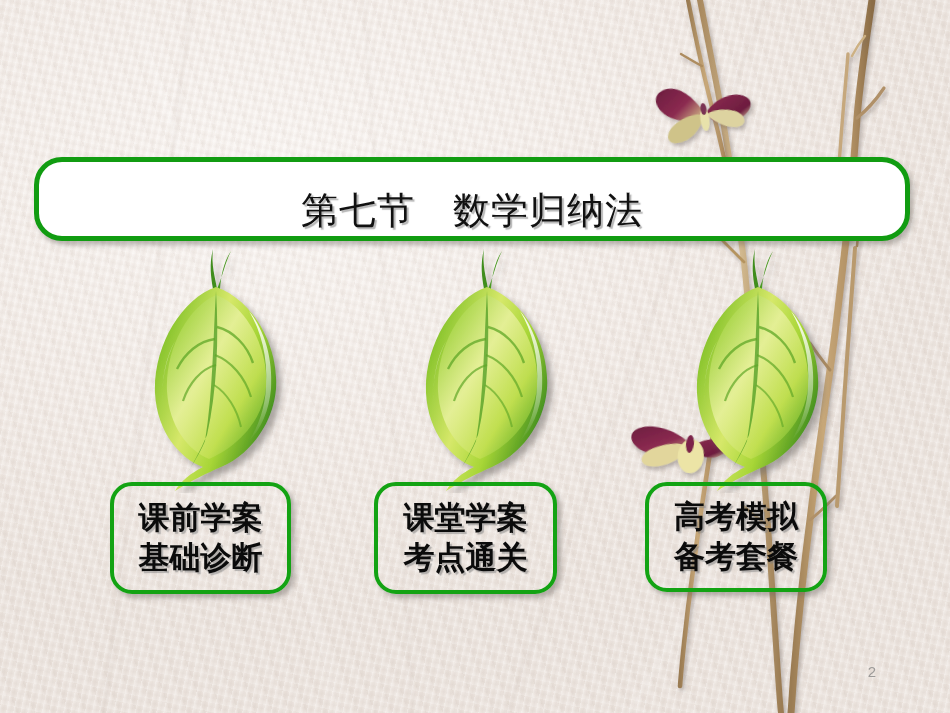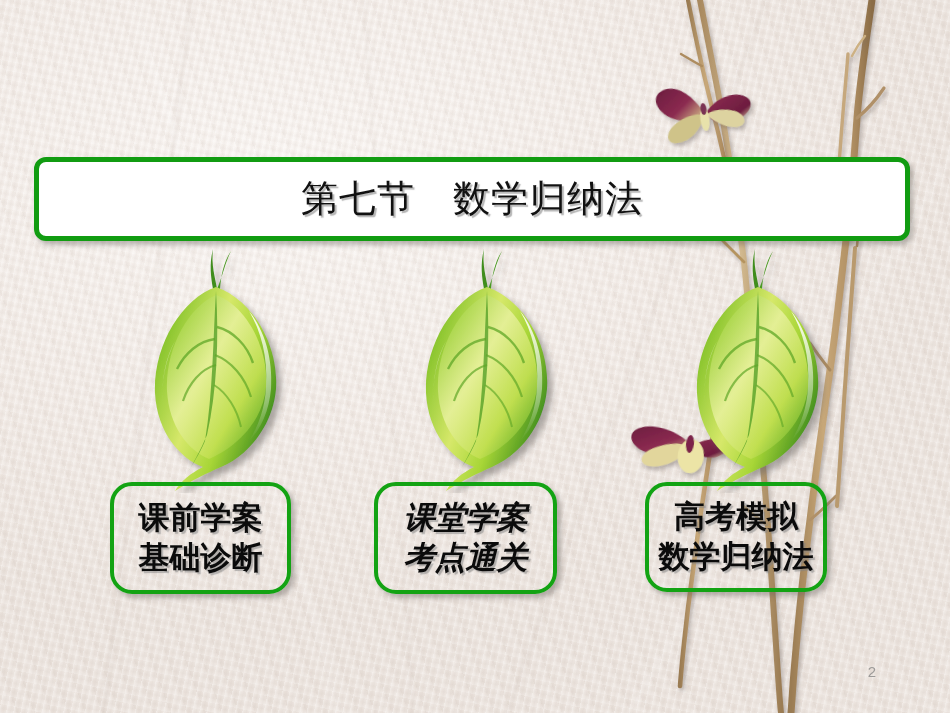--- a/index.html
+++ b/index.html
@@ -69,24 +69,24 @@
   
   .title-bar {
     position: absolute;
     left: 34px;
     top: 157px;
     width: 876px;
     height: 84px;
     box-sizing: border-box;
     background: #ffffff;
     border: 5px solid #119c11;
-    border-radius: 12px;
+    border-radius: 28px;
     box-shadow: 3px 4px 5px rgba(90,85,80,.38);
     display: flex;
-    align-items: center;
+    align-items: flex-end;
     justify-content: center;
   }
   .title-text {
     font-family: "Liberation Serif", "DejaVu Serif", serif;
     font-size: 37px;
     font-weight: 400;
     color: #111111;
     letter-spacing: 1px;
     white-space: pre;
     text-shadow: 2px 2px 1px rgba(120,120,120,.55);
@@ -125,21 +125,21 @@
     font-size: 31px;
     line-height: 1.28;
     color: #0b0b0b;
     text-shadow: 2px 2px 1px rgba(130,130,130,.55);
     white-space: pre-line;
     pointer-events: none;
   }
 
   .pill-1 { left: 110px; top: 482px; width: 181px; height: 112px; }
   .pill-1 .pill-label { width: 168px; }
-  .pill-2 { left: 374px; top: 482px; width: 183px; height: 112px; font-style: italic; }
+  .pill-2 { left: 374px; top: 482px; width: 183px; height: 112px; }
   .pill-3 { left: 645px; top: 482px; width: 182px; height: 110px; }
 
   
   .page-number {
     position: absolute;
     right: 74px;
     bottom: 33px;
     font-family: "Liberation Sans", sans-serif;
     font-size: 15px;
     color: #9c9a98;
@@ -352,18 +352,18 @@
 基础诊断</span>
   </div>
 
   <div class="pill pill-2">
     <span class="pill-label">课堂学案
 考点通关</span>
   </div>
 
   <div class="pill pill-3">
     <span class="pill-label">高考模拟
-数学归纳法</span>
+备考套餐</span>
   </div>
 
   <div class="page-number">2</div>
 
 </div>
 
 </body></html>

